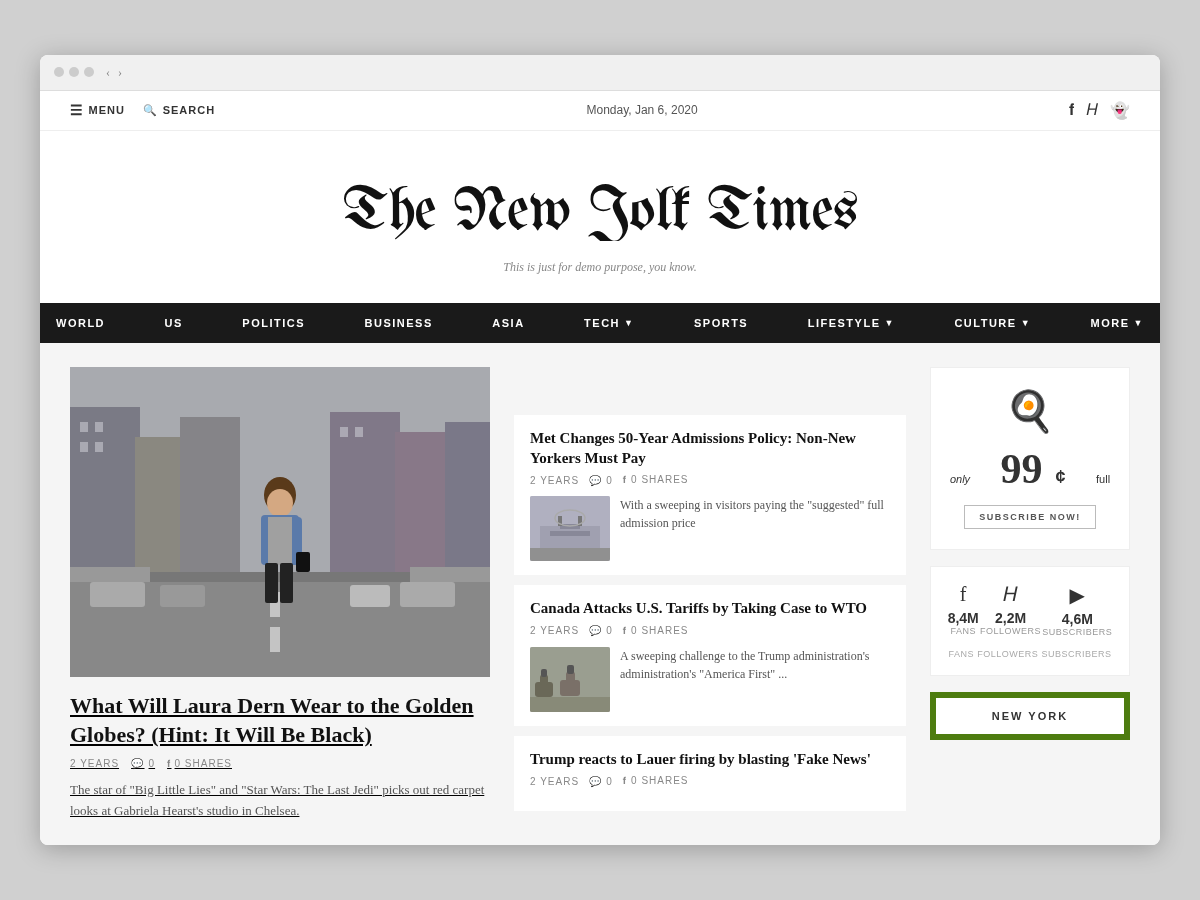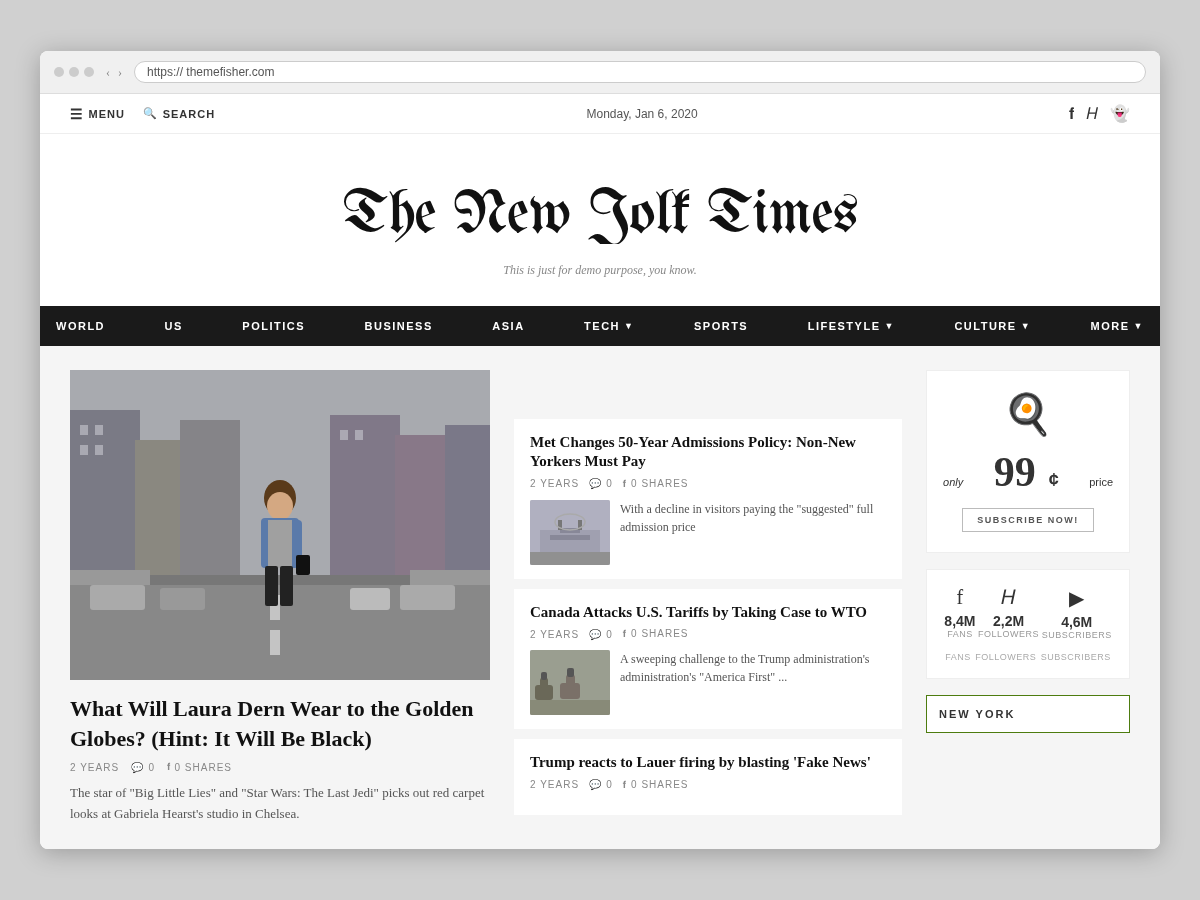--- a/index.html
+++ b/index.html
@@ -121,20 +121,21 @@
     
     .main-content {
       background: #f5f5f5;
       padding: 24px 30px;
       display: flex;
       gap: 24px;
     }
     
     .featured-col {
       flex: 0 0 420px;
+      text-decoration: underline;
     }
     .featured-img-wrap {
       width: 100%;
       height: 310px;
       overflow: hidden;
       position: relative;
       background: #888;
     }
     .featured-title {
       font-family: Georgia, serif;
@@ -236,45 +237,44 @@
       font-size: 20px; color: #333; margin-bottom: 4px;
     }
     .stat-num {
       font-family: Arial, sans-serif; font-size: 14px; font-weight: bold; color: #333;
     }
     .stat-label {
       font-family: Arial, sans-serif; font-size: 9px; color: #999;
       text-transform: uppercase; letter-spacing: 0.5px;
     }
     .sidebar-location {
-      background: #fff; padding: 12px; text-align: left;
+      background: #fff; padding: 12px; text-align: center;
       font-family: Arial, sans-serif; font-size: 11px; font-weight: bold;
       letter-spacing: 2px; text-transform: uppercase; color: #333;
-      border: 1px solid #4d7c0f;
+      border: 6px solid #4d7c0f;
     }
     .shares-badge {
       display: flex; align-items: center; gap: 3px;
     }
   </style>
 </head>
 <body>
 
 <div class="browser-window">
 
   <div class="browser-bar">
     <div class="browser-dots">
       <div class="dot"></div>
       <div class="dot"></div>
       <div class="dot"></div>
     </div>
     <div class="browser-nav">
       <span>‹</span>
       <span>›</span>
     </div>
-    <div class="browser-url">https://  themefisher.com</div>
   </div>
 
   <div class="site-header">
     <div class="header-left">
       <div class="menu-btn">
         <span class="menu-icon">☰</span>
         <span>MENU</span>
       </div>
       <div class="search-btn">
         <span>🔍</span>
@@ -396,21 +396,21 @@
               <rect x="10" y="30" width="60" height="25" fill="#a0a0b0"></rect>
               <rect x="0" y="52" width="80" height="13" fill="#909090"></rect>
               <rect x="20" y="35" width="40" height="5" fill="#888898"></rect>
               <rect x="30" y="28" width="20" height="5" fill="#888898"></rect>
               <rect x="28" y="20" width="4" height="10" fill="#777"></rect>
               <rect x="48" y="20" width="4" height="10" fill="#777"></rect>
 
               <ellipse cx="40" cy="22" rx="15" ry="8" fill="none" stroke="#aaa" stroke-width="1.5"></ellipse>
             </svg>
           </div>
-          <div class="article-excerpt">With a decline in visitors paying the "suggested" full admission price</div>
+          <div class="article-excerpt">With a sweeping in visitors paying the "suggested" full admission price</div>
         </div>
       </div>
 
       <div class="article-block">
         <div class="article-title">Canada Attacks U.S. Tariffs by Taking Case to WTO</div>
         <div class="article-meta">
           <span>2 YEARS</span>
           <span>💬 <span>0</span></span>
           <span>𝐟 <span>0 SHARES</span></span>
         </div>
@@ -445,21 +445,21 @@
 
     </div>
 
     <div class="sidebar-col">
 
       <div class="subscribe-box">
         <div class="egg-icon">🍳</div>
         <div class="subscribe-price">
           <span class="price-only">only</span>&nbsp;
           <span class="price-num">99</span><span class="price-cent">¢</span>&nbsp;
-          <span class="price-week">price</span>
+          <span class="price-week">full</span>
         </div>
         <button class="subscribe-btn">SUBSCRIBE NOW!</button>
       </div>
 
       <div class="social-stats">
         <div class="social-row">
           <div class="social-stat">
             <div class="social-icon-lg">f</div>
             <div class="stat-num">8,4M</div>
             <div class="stat-label">Fans</div>

